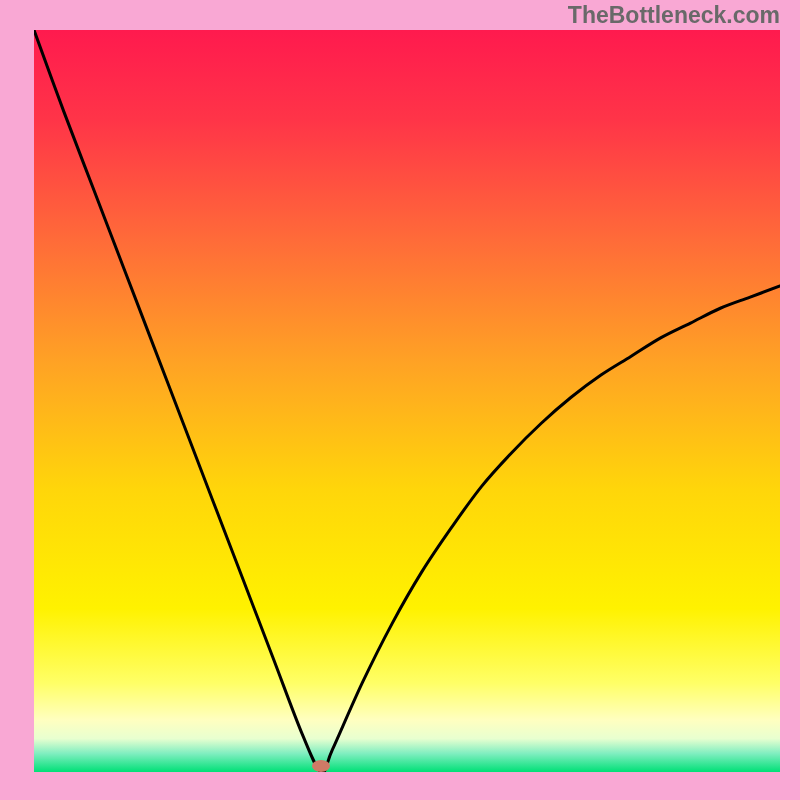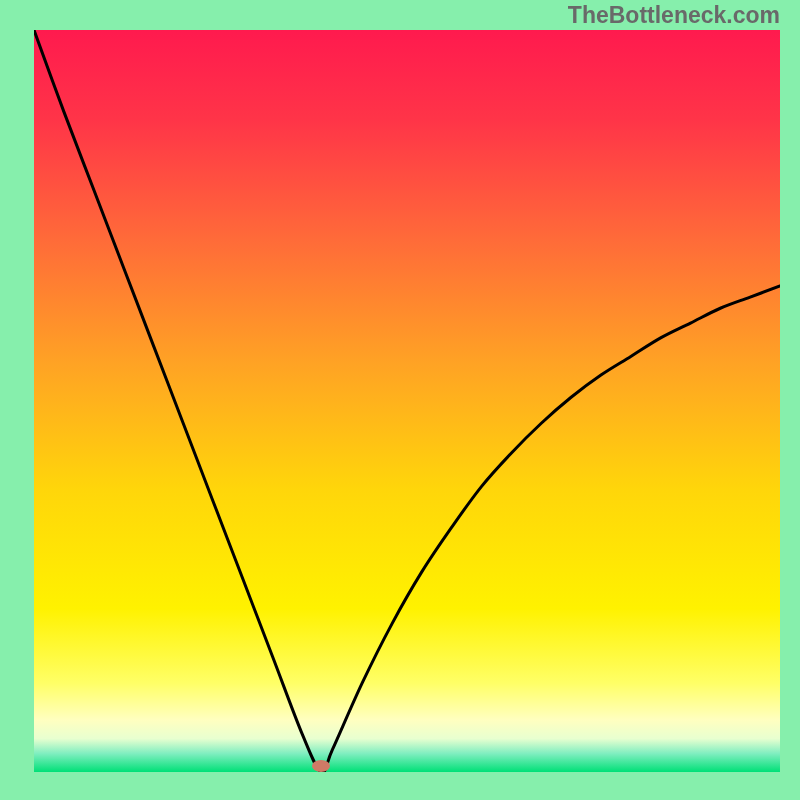--- a/index.html
+++ b/index.html
@@ -7,21 +7,21 @@
     padding: 0;
     width: 800px;
     height: 800px;
     background: #000000;
     overflow: hidden;
   }
   .frame {
     position: relative;
     width: 800px;
     height: 800px;
-    background: #86efac;
+    background: #f9a8d4;
   }
   .watermark {
     position: absolute;
     top: 2px;
     right: 20px;
     font-family: Arial, Helvetica, sans-serif;
     font-size: 23px;
     font-weight: 600;
     color: #696969;
     letter-spacing: 0px;

